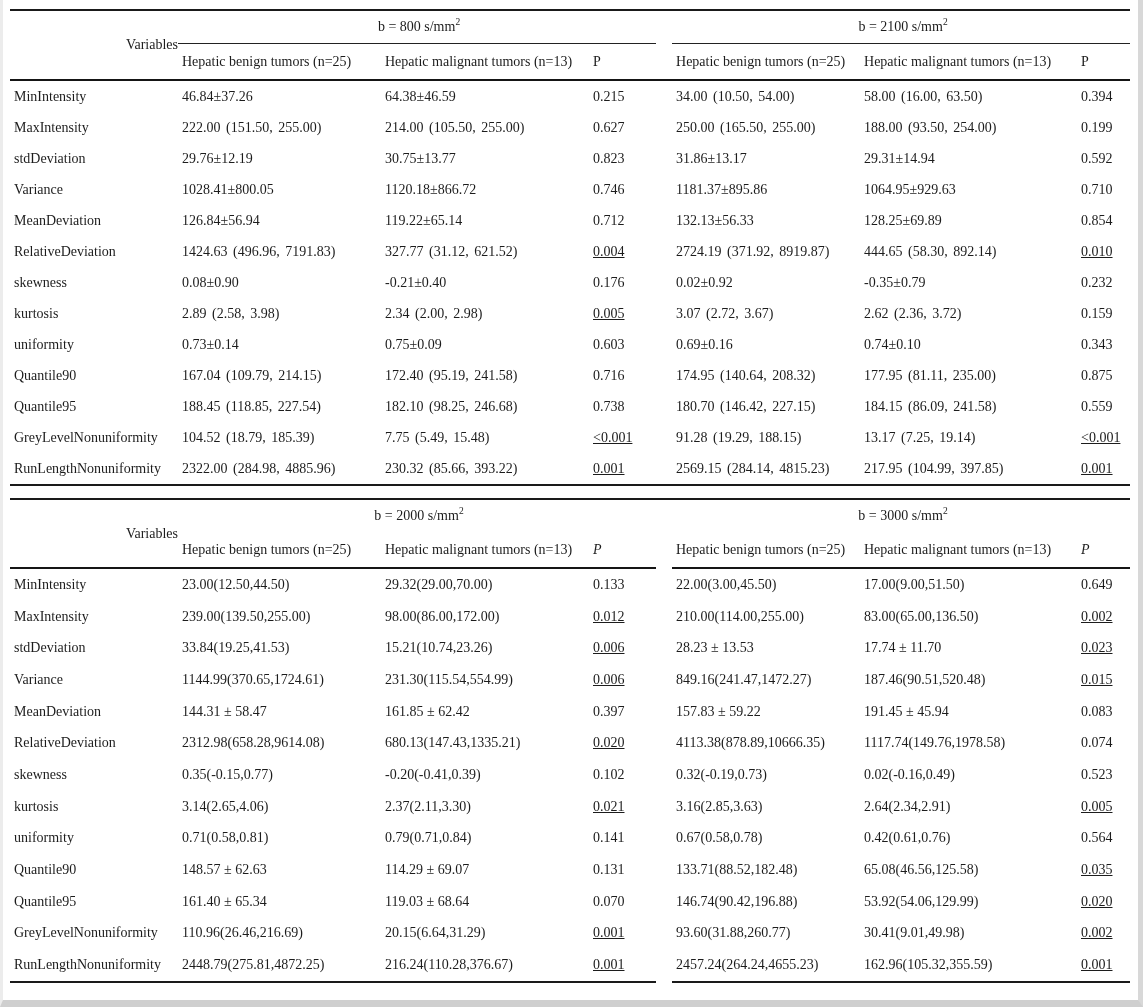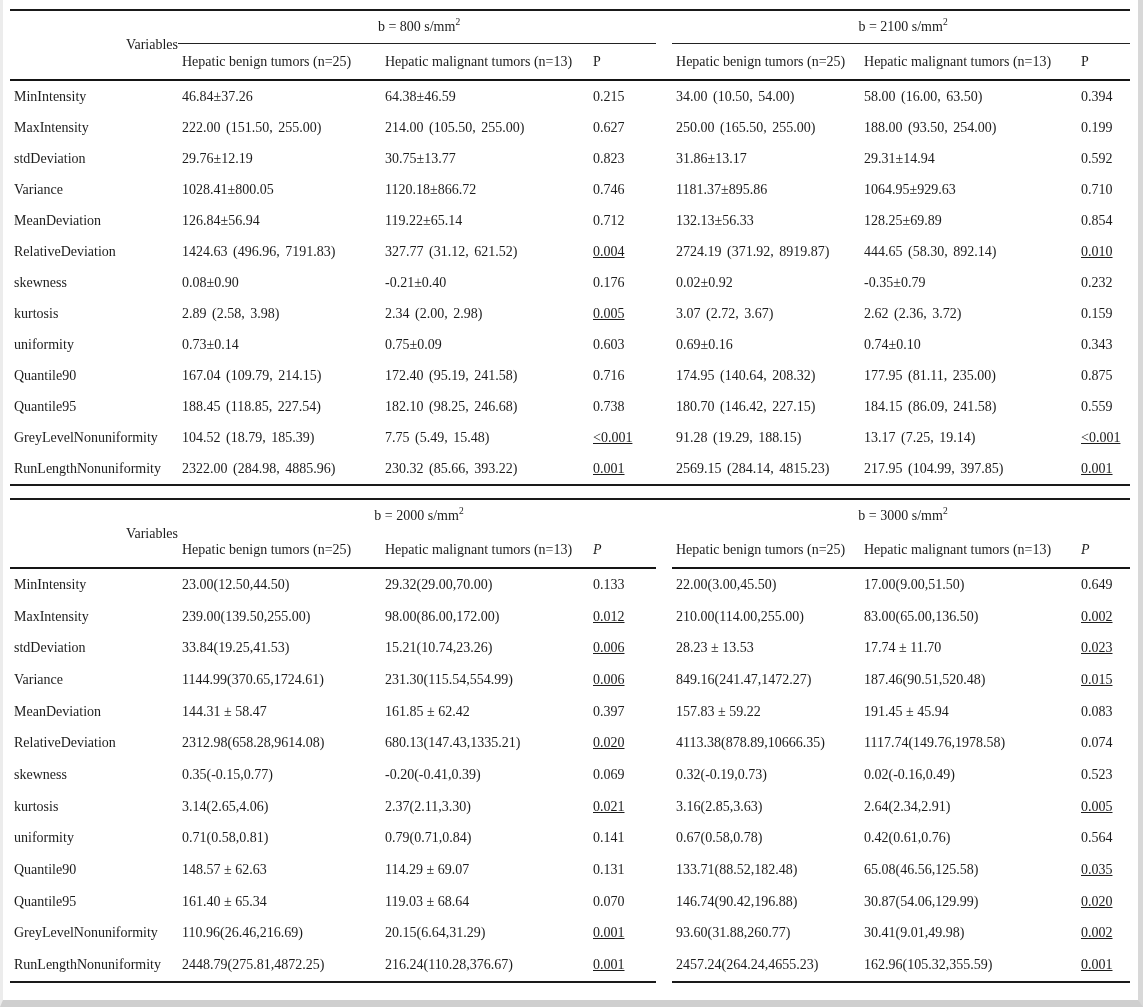--- a/index.html
+++ b/index.html
@@ -280,21 +280,21 @@
           <td class="p sig">0.020</td>
           <td class="gap"></td>
           <td class="val">4113.38(878.89,10666.35)</td>
           <td class="val">1117.74(149.76,1978.58)</td>
           <td class="p">0.074</td>
         </tr>
         <tr>
           <td class="var">skewness</td>
           <td class="val">0.35(-0.15,0.77)</td>
           <td class="val">-0.20(-0.41,0.39)</td>
-          <td class="p">0.069</td>
+          <td class="p">0.102</td>
           <td class="gap"></td>
           <td class="val">0.32(-0.19,0.73)</td>
           <td class="val">0.02(-0.16,0.49)</td>
           <td class="p">0.523</td>
         </tr>
         <tr>
           <td class="var">kurtosis</td>
           <td class="val">3.14(2.65,4.06)</td>
           <td class="val">2.37(2.11,3.30)</td>
           <td class="p sig">0.021</td>
@@ -323,21 +323,21 @@
           <td class="val">65.08(46.56,125.58)</td>
           <td class="p sig">0.035</td>
         </tr>
         <tr>
           <td class="var">Quantile95</td>
           <td class="val">161.40 ± 65.34</td>
           <td class="val">119.03 ± 68.64</td>
           <td class="p">0.070</td>
           <td class="gap"></td>
           <td class="val">146.74(90.42,196.88)</td>
-          <td class="val">30.87(54.06,129.99)</td>
+          <td class="val">53.92(54.06,129.99)</td>
           <td class="p sig">0.020</td>
         </tr>
         <tr>
           <td class="var">GreyLevelNonuniformity</td>
           <td class="val">110.96(26.46,216.69)</td>
           <td class="val">20.15(6.64,31.29)</td>
           <td class="p sig">0.001</td>
           <td class="gap"></td>
           <td class="val">93.60(31.88,260.77)</td>
           <td class="val">30.41(9.01,49.98)</td>

